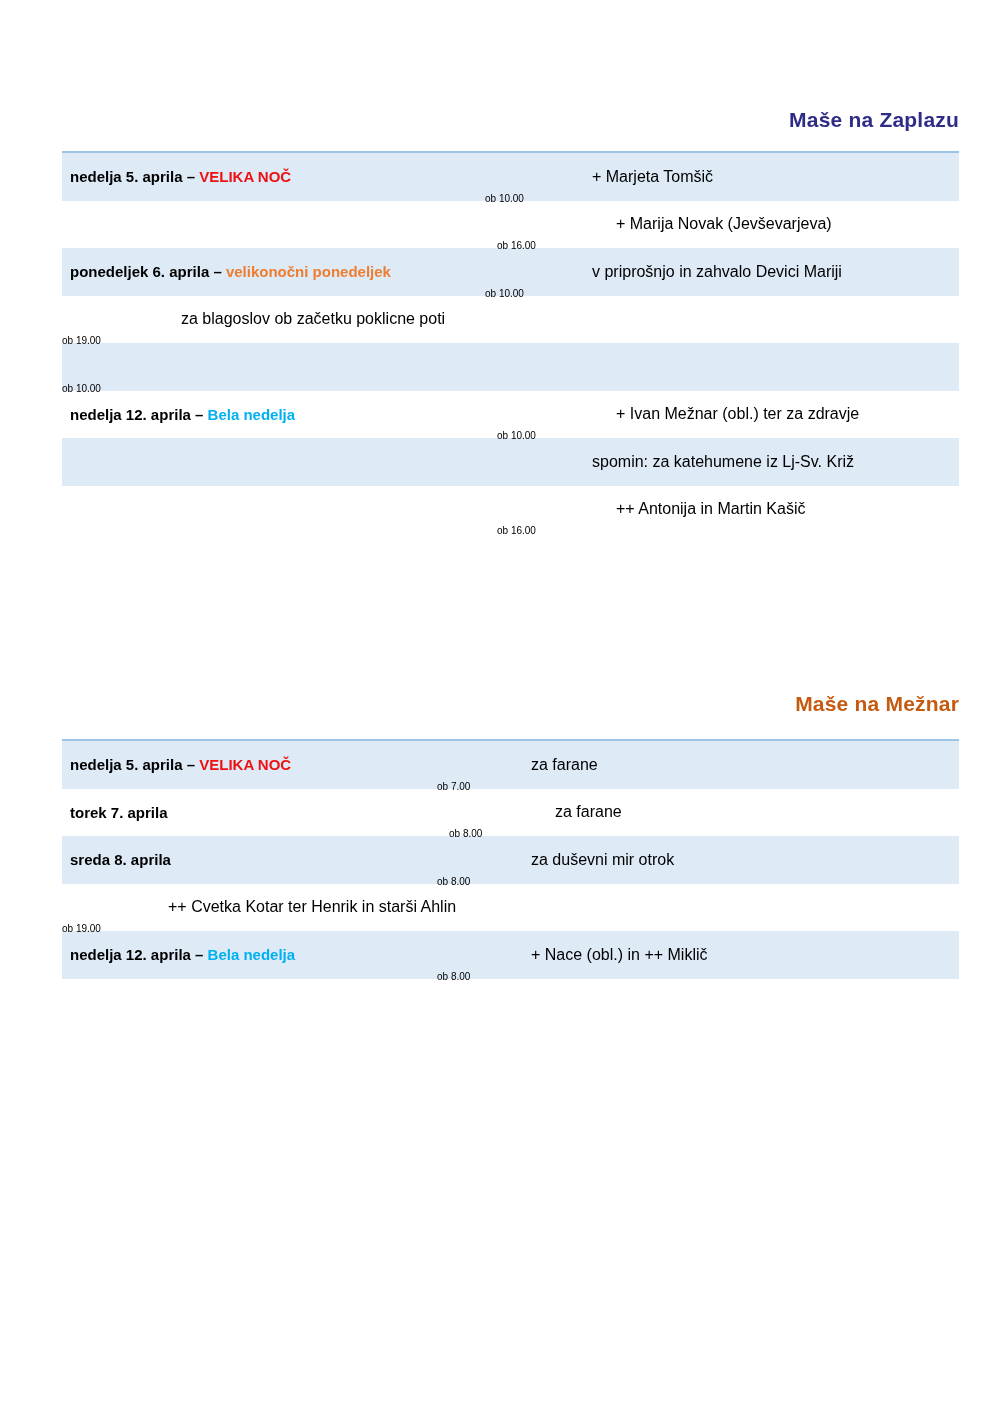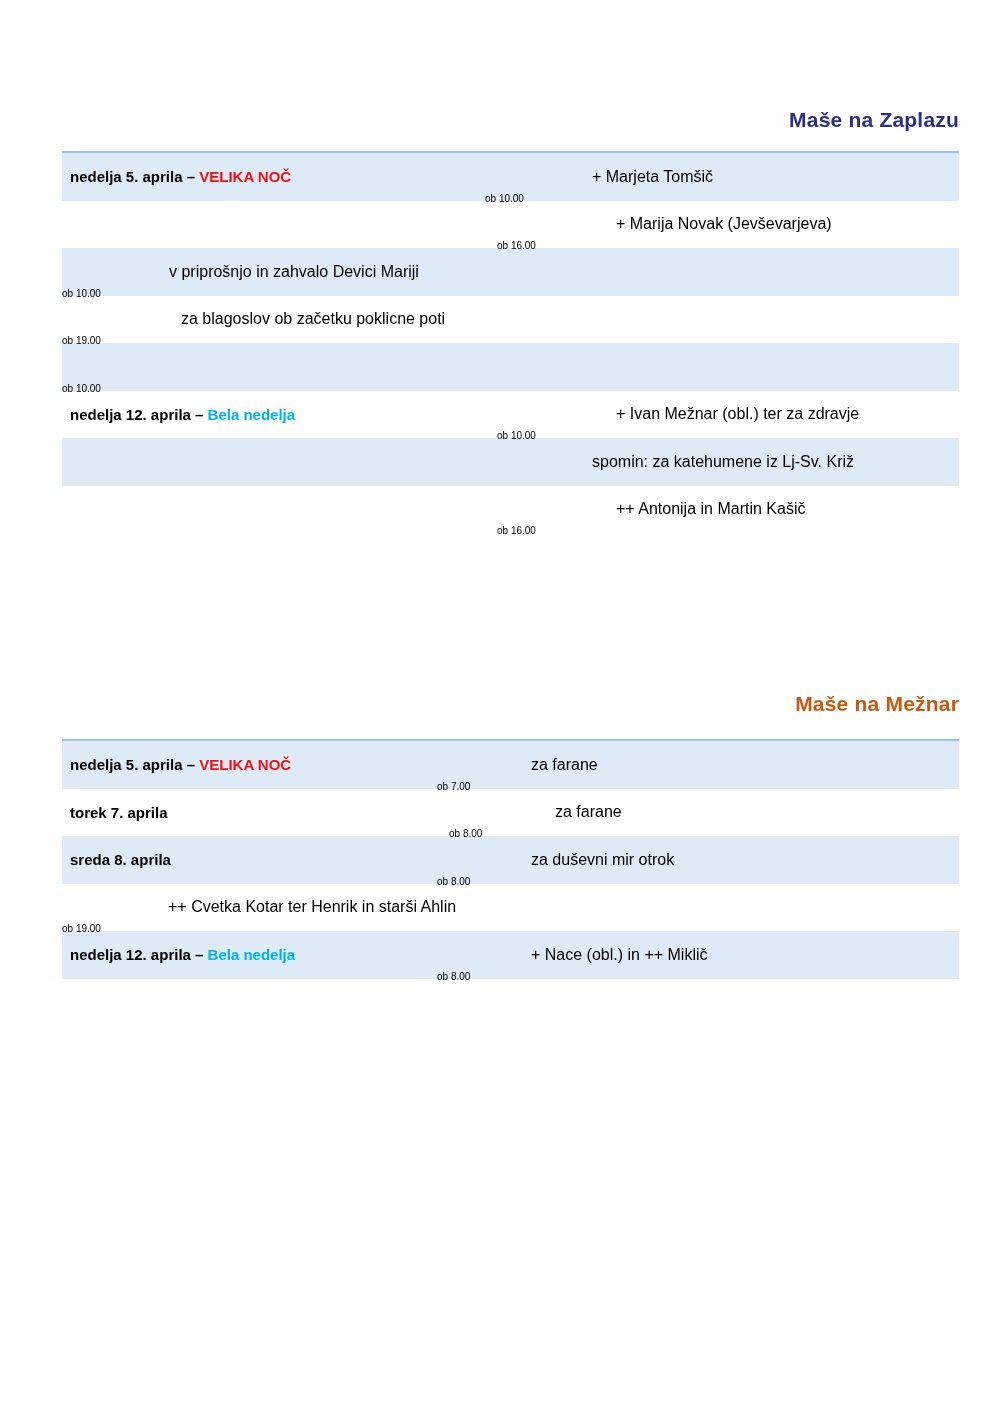--- a/index.html
+++ b/index.html
@@ -87,20 +87,21 @@
         <div class="cell date"><span>nedelja 5. aprila – </span><span class="date-hl" style="color: rgb(238, 17, 17);">VELIKA NOČ</span></div>
         <div class="cell time">ob 10.00</div>
         <div class="cell intention">+ Marjeta Tomšič</div>
       </div>
       <div class="row plain">
         <div class="cell date"><span></span></div>
         <div class="cell time">ob 16.00</div>
         <div class="cell intention">+ Marija Novak (Jevševarjeva)</div>
       </div>
       <div class="row shaded">
+        <div class="cell date"><span>ponedeljek 6. aprila – </span><span class="date-hl" style="color: rgb(237, 125, 49);">velikonočni ponedeljek</span></div>
         <div class="cell time">ob 10.00</div>
         <div class="cell intention">v priprošnjo in zahvalo Devici Mariji</div>
       </div>
       <div class="row plain">
         <div class="cell time">ob 19.00</div>
         <div class="cell intention">za blagoslov ob začetku poklicne poti</div>
       </div>
       <div class="row shaded">
         <div class="cell time">ob 10.00</div>
       </div>

